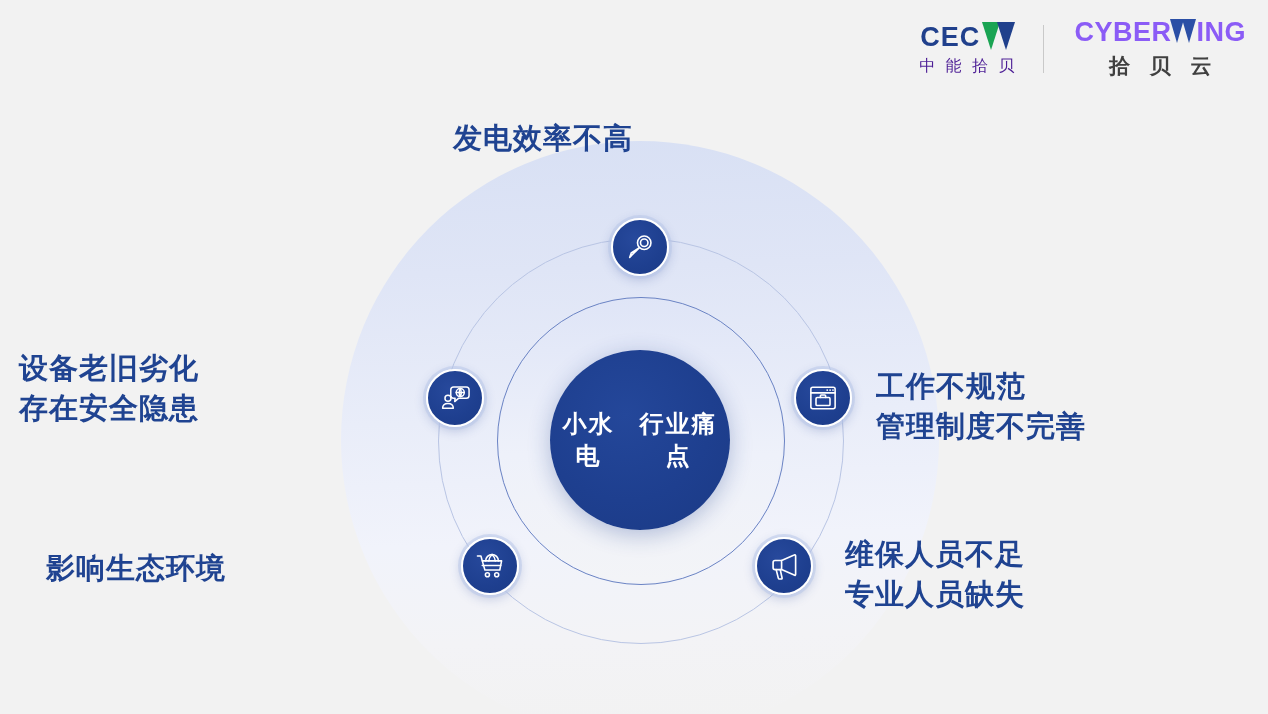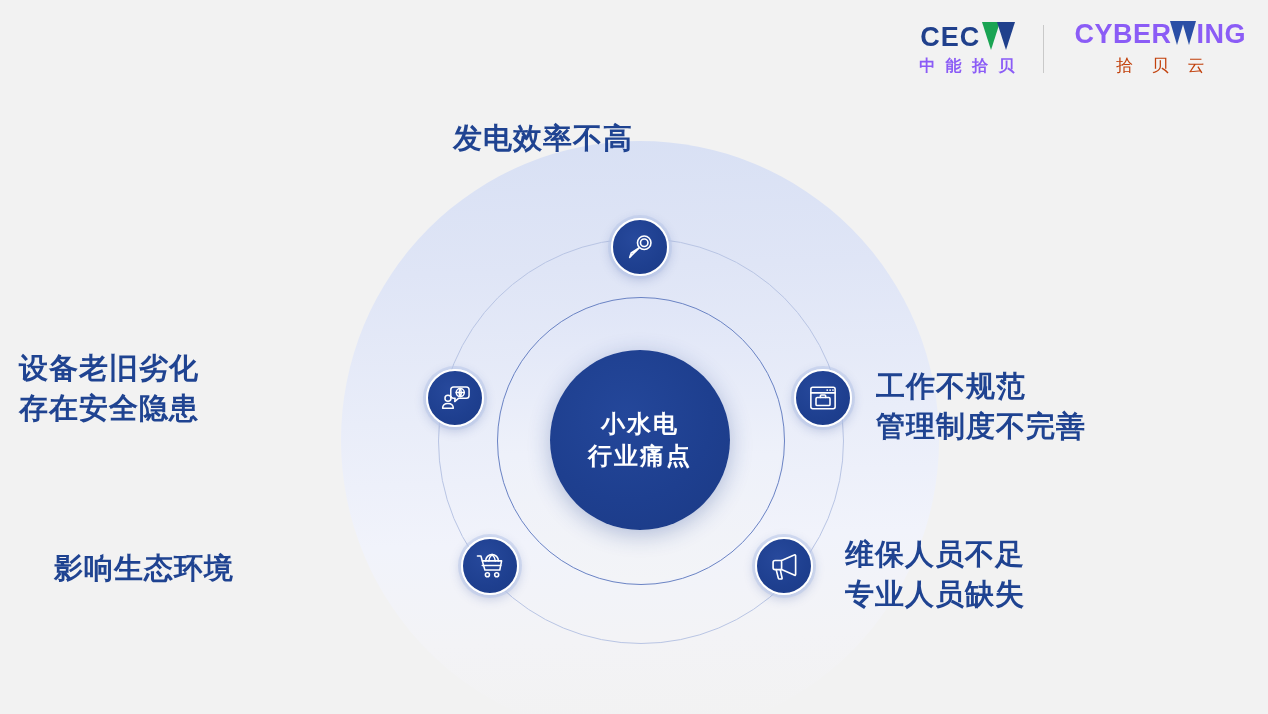--- a/index.html
+++ b/index.html
@@ -70,22 +70,22 @@
     left: 15px;
     top: 1px;
     width: 0;
     height: 0;
     border-left: 9px solid transparent;
     border-right: 9px solid transparent;
     border-top: 28px solid #20408c;
   }
   .cec-sub {
     font-size: 16px;
-    font-weight: bold;
-    color: #8b5cf6;
+    font-weight: normal;
+    color: #4c1d95;
     letter-spacing: 3px;
     margin-top: 5px;
   }
   .logo-divider {
     width: 1px;
     height: 48px;
     background: #c9c9c9;
   }
   .logo-cw {
     padding-left: 30px;
@@ -110,23 +110,23 @@
     top: 0;
     width: 0;
     height: 0;
     border-left: 7px solid transparent;
     border-right: 7px solid transparent;
     border-top: 24px solid #2b4fa6;
   }
   .cw-wmark .wv1 { left: 0px; }
   .cw-wmark .wv2 { left: 12px; }
   .cw-sub {
-    font-size: 17px;
-    font-weight: normal;
-    color: #c2410c;
+    font-size: 21px;
+    font-weight: bold;
+    color: #404040;
     letter-spacing: 7px;
     margin-top: 6px;
     text-indent: 7px;
   }
 
   
   .diagram {
     position: absolute;
     left: 341px;
     top: 141px;
@@ -168,21 +168,21 @@
     background: linear-gradient(180deg, #dfe5f7 0%, #eef1fa 55%, #f3f4f7 100%);
   }
   .center-disc {
     position: absolute;
     left: 209px; top: 209px;
     width: 180px; height: 180px;
     border-radius: 50%;
     background: radial-gradient(circle at 42% 36%, #24479a 0%, #1e3f8f 55%, #1b3a85 100%);
     box-shadow: 0 5px 22px rgba(30,63,143,0.30);
     display: flex;
-    flex-direction: column;
+    flex-direction: row;
     align-items: center;
     justify-content: center;
     color: #ffffff;
   }
   .center-line {
     font-size: 24px;
     font-weight: bold;
     letter-spacing: 2px;
     line-height: 1.32;
     text-align: center;
@@ -218,21 +218,21 @@
     font-weight: bold;
     font-size: 29px;
     line-height: 1.38;
     letter-spacing: 1px;
     font-family: "Liberation Sans", "DejaVu Sans", sans-serif;
     white-space: nowrap;
   }
   .label-top   { left: 543px;  top: 118px; text-align: center; }
   .label-left  { left: 199px;  top: 348px; text-align: center; }
   .label-right { left: 876px;  top: 366px; text-align: left; }
-  .label-bl    { left: 234px;  top: 548px; text-align: right; }
+  .label-bl    { left: 226px;  top: 548px; text-align: right; }
   .label-br    { left: 845px;  top: 534px; text-align: left; }
 </style>
 </head>
 <body>
 
 <div class="header-logos">
 
   <div class="logo-block logo-cec">
     <div class="logo-cec-row">
       <span class="cec-text">CEC</span>

